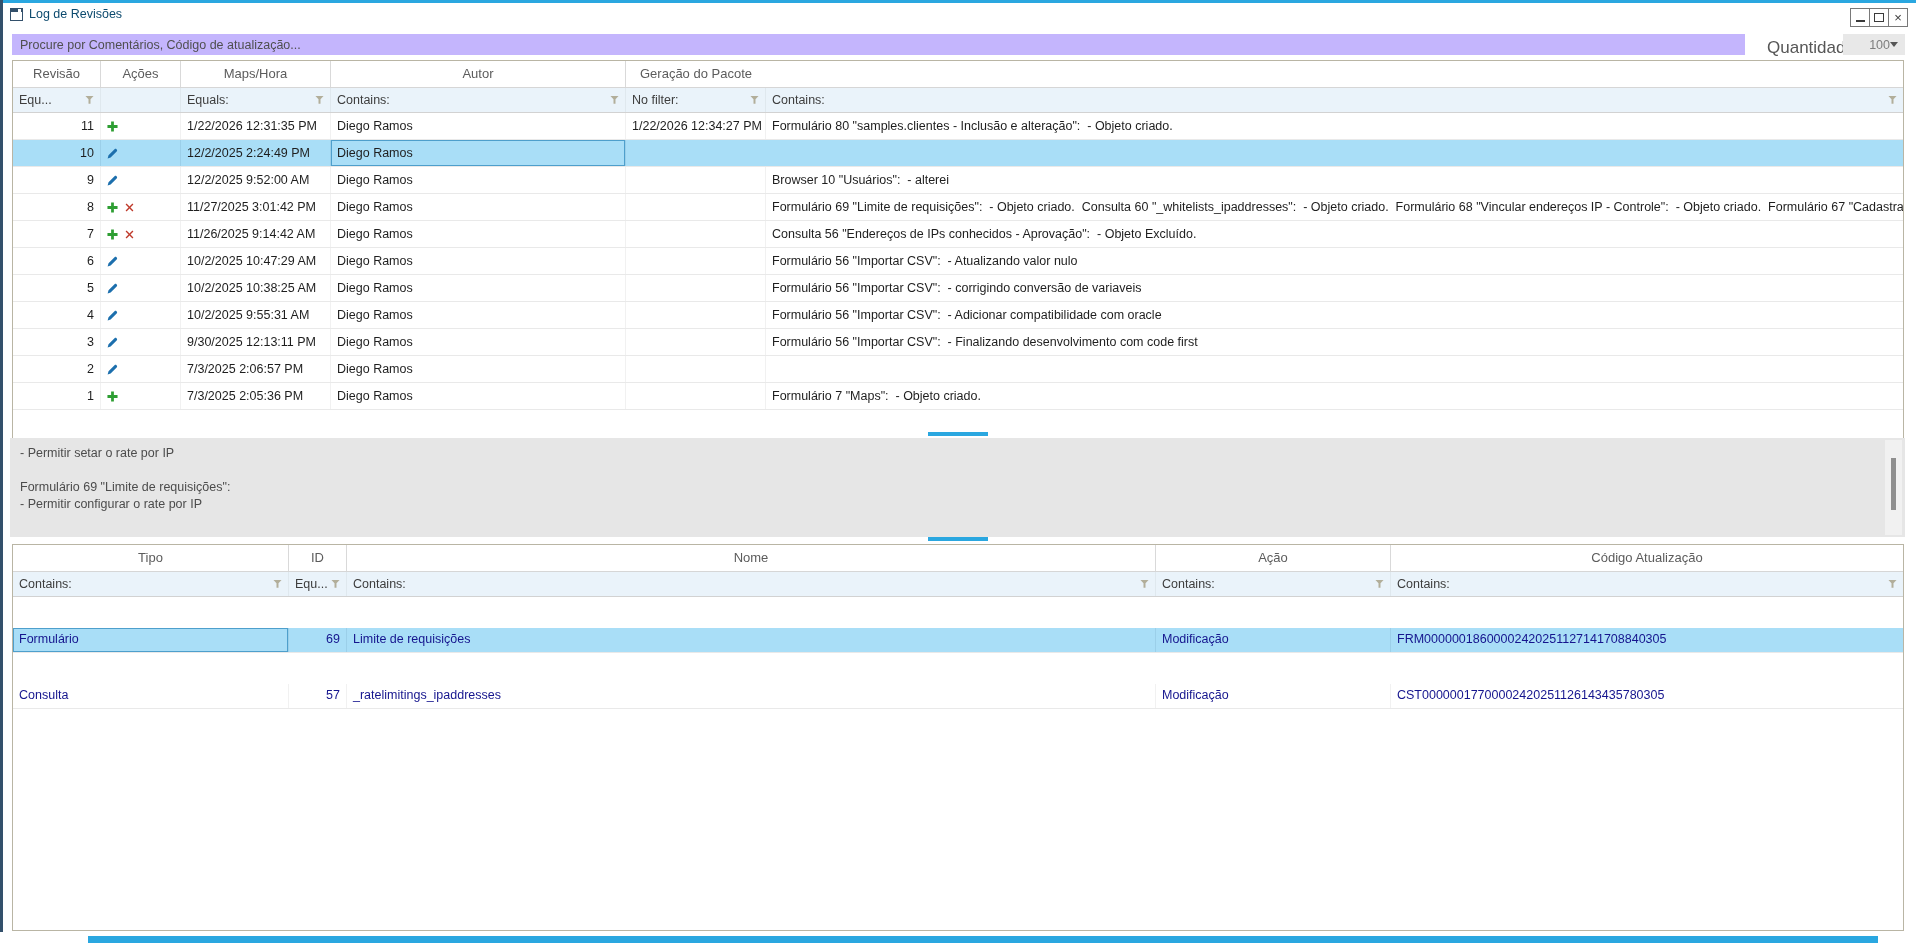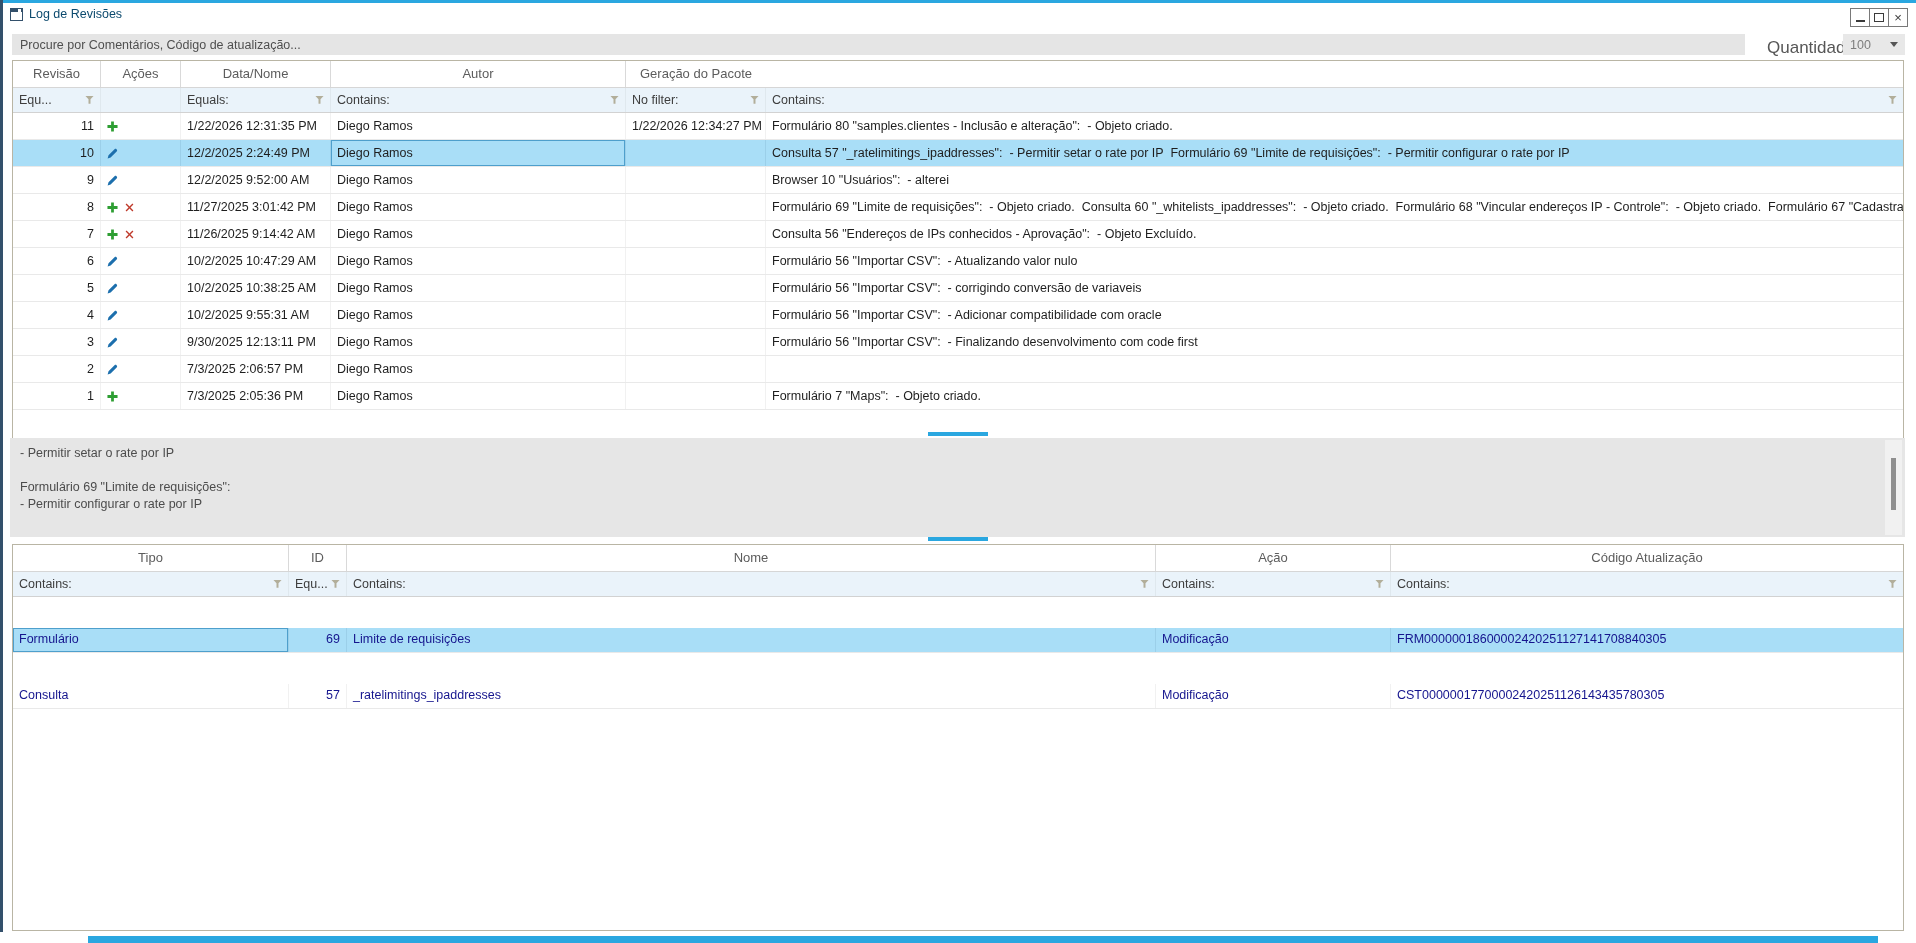--- a/index.html
+++ b/index.html
@@ -20,27 +20,27 @@
   .title-text { font-size:12.5px; color:#0c4a6e; }
 
   .winbtns { position:absolute; top:8px; left:1851px; display:flex; }
   .winbtn { width:20px; height:19px; border:1px solid #787878; background:#fefefe; margin-left:-1px;
             display:flex; align-items:center; justify-content:center; box-sizing:border-box; }
   .glyph-min { width:9px; height:0; border-bottom:2px solid #3a3a3a; margin-top:7px; }
   .glyph-max { width:8px; height:7px; border:1px solid #3a3a3a; }
   .glyph-close { font-size:13px; color:#3a3a3a; line-height:1; }
 
   
-  .search-input { position:absolute; left:12px; top:34px; width:1733px; height:21px; background:#e5e5e5;
+  .search-input { position:absolute; left:12px; top:34px; width:1733px; height:21px; background:#c4b5fd;
                   border:none; outline:none; padding:0 0 0 8px; font-family:"Liberation Sans",sans-serif;
                   font-size:12.5px; color:#4f4f4f; box-sizing:border-box; }
   .search-input::placeholder { color:#4f4f4f; opacity:1; }
   .qty-label { position:absolute; left:1767px; top:38px; font-size:17px; color:#565656; }
   .qty-select { position:absolute; left:1843px; top:34px; width:62px; height:21px; background:#e8e8e8;
-                display:flex; align-items:center; justify-content:space-between; padding:0 7px; box-sizing:border-box; }
+                display:flex; align-items:center; justify-content:flex-end; padding:0 7px; box-sizing:border-box; }
   .qty-value { font-size:12.5px; color:#7d7d7d; }
   .caret-down { width:0; height:0; border-left:4px solid transparent; border-right:4px solid transparent;
                 border-top:5px solid #555; }
 
   
   .gridbox { position:absolute; background:#fff; border:1px solid #b9b5a4; box-sizing:border-box; }
   .grow { display:grid; }
   .t1 .grow { grid-template-columns:88px 80px 150px 295px 140px minmax(0,1fr); }
   .t2 .grow { grid-template-columns:276px 58px 809px 235px minmax(0,1fr); }
   .cell { padding:0 6px; overflow:hidden; white-space:nowrap; box-sizing:border-box; }
@@ -104,21 +104,21 @@
   <span class="qty-label">Quantidade:</span>
   <div class="qty-select">
     <span class="qty-value">100</span>
     <span class="caret-down"></span>
   </div>
 
   <div class="gridbox t1" style="left:12px; top:60px; width:1892px; height:453px;">
     <div class="grow hdr-row">
       <div class="cell">Revisão</div>
       <div class="cell">Ações</div>
-      <div class="cell">Data/Nome</div>
+      <div class="cell">Maps/Hora</div>
       <div class="cell">Autor</div>
       <div class="cell">Geração do Pacote</div>
     </div>
     <div class="grow flt-row">
       <div class="cell">
           <span>Equ...</span>
           <span class="funnel"></span>
         </div>
       <div class="cell"></div>
       <div class="cell">
@@ -158,21 +158,20 @@
       <div class="cell act-cell">
           <span class="act-icon">
             <svg width="13" height="13" viewBox="0 0 16 16">
               <path d="M2 14l1.1-3.7 7.7-7.7c.5-.5 1.4-.5 1.9 0l.7.7c.5.5.5 1.4 0 1.9L5.7 12.9z" fill="#1c6fad"></path>
             </svg>
           </span>
         </div>
       <div class="cell">12/2/2025 2:24:49 PM</div>
       <div class="cell focus">Diego Ramos</div>
       <div class="cell"></div>
-      <div class="cell cm">Consulta 57 "_ratelimitings_ipaddresses":  - Permitir setar o rate por IP  Formulário 69 "Limite de requisições":  - Permitir configurar o rate por IP</div>
     </div>
     <div class="grow data-row">
       <div class="cell num">9</div>
       <div class="cell act-cell">
           <span class="act-icon">
             <svg width="13" height="13" viewBox="0 0 16 16">
               <path d="M2 14l1.1-3.7 7.7-7.7c.5-.5 1.4-.5 1.9 0l.7.7c.5.5.5 1.4 0 1.9L5.7 12.9z" fill="#1c6fad"></path>
             </svg>
           </span>
         </div>

